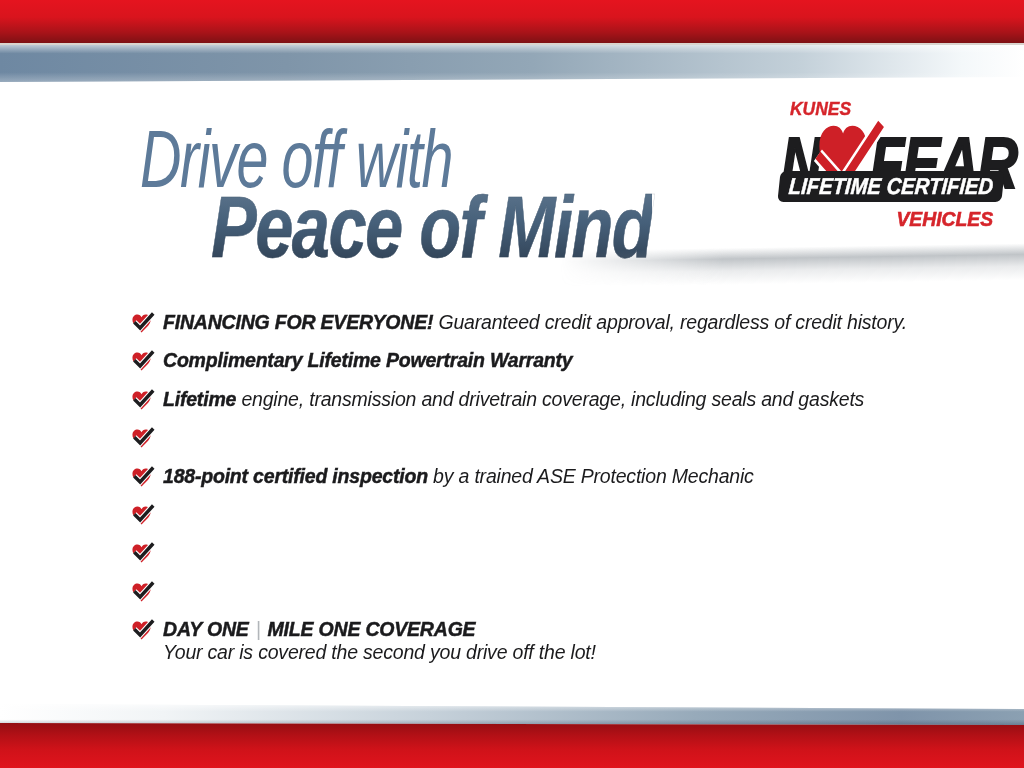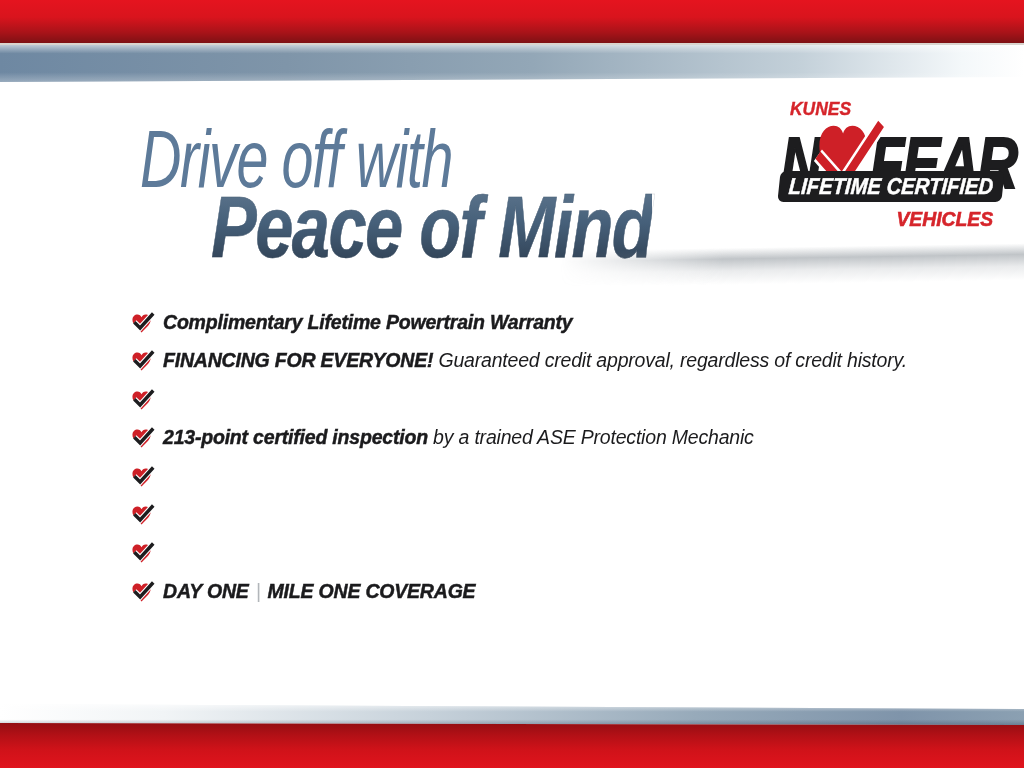--- a/index.html
+++ b/index.html
@@ -140,54 +140,64 @@
   <div class="bullets">
 
     <div class="bullet">
       <span class="bicon">
         <svg width="25" height="23" viewBox="0 0 26 24">
           <path d="M12 21.5 C8.8 17.8 2.5 13.8 2.5 8.2 C2.5 4.5 5 2.5 7.7 2.5 C9.8 2.5 11.3 3.7 12 5.4 C12.7 3.7 14.2 2.5 16.3 2.5 C19 2.5 21.5 4.5 21.5 8.2 C21.5 13.8 15.2 17.8 12 21.5 Z" fill="#ce2027"></path>
           <polyline points="4.5,10.8 10.5,16.6 24.2,1.6" fill="none" stroke="#ffffff" stroke-width="6"></polyline>
           <polyline points="4.5,10.8 10.5,16.6 24.2,1.6" fill="none" stroke="#1d1d1f" stroke-width="3.6"></polyline>
         </svg>
       </span>
+      <p class="btext"><b>FINANCING FOR EVERYONE!</b><span> Guaranteed credit approval, regardless of credit history.</span></p>
+    </div>
+
+    <div class="bullet">
+      <span class="bicon">
+        <svg width="25" height="23" viewBox="0 0 26 24">
+          <path d="M12 21.5 C8.8 17.8 2.5 13.8 2.5 8.2 C2.5 4.5 5 2.5 7.7 2.5 C9.8 2.5 11.3 3.7 12 5.4 C12.7 3.7 14.2 2.5 16.3 2.5 C19 2.5 21.5 4.5 21.5 8.2 C21.5 13.8 15.2 17.8 12 21.5 Z" fill="#ce2027"></path>
+          <polyline points="4.5,10.8 10.5,16.6 24.2,1.6" fill="none" stroke="#ffffff" stroke-width="6"></polyline>
+          <polyline points="4.5,10.8 10.5,16.6 24.2,1.6" fill="none" stroke="#1d1d1f" stroke-width="3.6"></polyline>
+        </svg>
+      </span>
       <p class="btext"><b>Complimentary Lifetime Powertrain Warranty</b><span></span></p>
     </div>
 
     <div class="bullet">
       <span class="bicon">
         <svg width="25" height="23" viewBox="0 0 26 24">
           <path d="M12 21.5 C8.8 17.8 2.5 13.8 2.5 8.2 C2.5 4.5 5 2.5 7.7 2.5 C9.8 2.5 11.3 3.7 12 5.4 C12.7 3.7 14.2 2.5 16.3 2.5 C19 2.5 21.5 4.5 21.5 8.2 C21.5 13.8 15.2 17.8 12 21.5 Z" fill="#ce2027"></path>
           <polyline points="4.5,10.8 10.5,16.6 24.2,1.6" fill="none" stroke="#ffffff" stroke-width="6"></polyline>
           <polyline points="4.5,10.8 10.5,16.6 24.2,1.6" fill="none" stroke="#1d1d1f" stroke-width="3.6"></polyline>
         </svg>
       </span>
-      <p class="btext"><b>FINANCING FOR EVERYONE!</b><span> Guaranteed credit approval, regardless of credit history.</span></p>
-    </div>
-
-
-    <div class="bullet">
-      <span class="bicon">
-        <svg width="25" height="23" viewBox="0 0 26 24">
-          <path d="M12 21.5 C8.8 17.8 2.5 13.8 2.5 8.2 C2.5 4.5 5 2.5 7.7 2.5 C9.8 2.5 11.3 3.7 12 5.4 C12.7 3.7 14.2 2.5 16.3 2.5 C19 2.5 21.5 4.5 21.5 8.2 C21.5 13.8 15.2 17.8 12 21.5 Z" fill="#ce2027"></path>
-          <polyline points="4.5,10.8 10.5,16.6 24.2,1.6" fill="none" stroke="#ffffff" stroke-width="6"></polyline>
-          <polyline points="4.5,10.8 10.5,16.6 24.2,1.6" fill="none" stroke="#1d1d1f" stroke-width="3.6"></polyline>
-        </svg>
-      </span>
-    </div>
-
-    <div class="bullet">
-      <span class="bicon">
-        <svg width="25" height="23" viewBox="0 0 26 24">
-          <path d="M12 21.5 C8.8 17.8 2.5 13.8 2.5 8.2 C2.5 4.5 5 2.5 7.7 2.5 C9.8 2.5 11.3 3.7 12 5.4 C12.7 3.7 14.2 2.5 16.3 2.5 C19 2.5 21.5 4.5 21.5 8.2 C21.5 13.8 15.2 17.8 12 21.5 Z" fill="#ce2027"></path>
-          <polyline points="4.5,10.8 10.5,16.6 24.2,1.6" fill="none" stroke="#ffffff" stroke-width="6"></polyline>
-          <polyline points="4.5,10.8 10.5,16.6 24.2,1.6" fill="none" stroke="#1d1d1f" stroke-width="3.6"></polyline>
-        </svg>
-      </span>
-      <p class="btext"><b>213-point certified inspection</b><span> by a trained ASE Protection Mechanic</span></p>
+      <p class="btext"><b>Lifetime</b><span> engine, transmission and drivetrain coverage, including seals and gaskets</span></p>
+    </div>
+
+    <div class="bullet">
+      <span class="bicon">
+        <svg width="25" height="23" viewBox="0 0 26 24">
+          <path d="M12 21.5 C8.8 17.8 2.5 13.8 2.5 8.2 C2.5 4.5 5 2.5 7.7 2.5 C9.8 2.5 11.3 3.7 12 5.4 C12.7 3.7 14.2 2.5 16.3 2.5 C19 2.5 21.5 4.5 21.5 8.2 C21.5 13.8 15.2 17.8 12 21.5 Z" fill="#ce2027"></path>
+          <polyline points="4.5,10.8 10.5,16.6 24.2,1.6" fill="none" stroke="#ffffff" stroke-width="6"></polyline>
+          <polyline points="4.5,10.8 10.5,16.6 24.2,1.6" fill="none" stroke="#1d1d1f" stroke-width="3.6"></polyline>
+        </svg>
+      </span>
+    </div>
+
+    <div class="bullet">
+      <span class="bicon">
+        <svg width="25" height="23" viewBox="0 0 26 24">
+          <path d="M12 21.5 C8.8 17.8 2.5 13.8 2.5 8.2 C2.5 4.5 5 2.5 7.7 2.5 C9.8 2.5 11.3 3.7 12 5.4 C12.7 3.7 14.2 2.5 16.3 2.5 C19 2.5 21.5 4.5 21.5 8.2 C21.5 13.8 15.2 17.8 12 21.5 Z" fill="#ce2027"></path>
+          <polyline points="4.5,10.8 10.5,16.6 24.2,1.6" fill="none" stroke="#ffffff" stroke-width="6"></polyline>
+          <polyline points="4.5,10.8 10.5,16.6 24.2,1.6" fill="none" stroke="#1d1d1f" stroke-width="3.6"></polyline>
+        </svg>
+      </span>
+      <p class="btext"><b>188-point certified inspection</b><span> by a trained ASE Protection Mechanic</span></p>
     </div>
 
     <div class="bullet">
       <span class="bicon">
         <svg width="25" height="23" viewBox="0 0 26 24">
           <path d="M12 21.5 C8.8 17.8 2.5 13.8 2.5 8.2 C2.5 4.5 5 2.5 7.7 2.5 C9.8 2.5 11.3 3.7 12 5.4 C12.7 3.7 14.2 2.5 16.3 2.5 C19 2.5 21.5 4.5 21.5 8.2 C21.5 13.8 15.2 17.8 12 21.5 Z" fill="#ce2027"></path>
           <polyline points="4.5,10.8 10.5,16.6 24.2,1.6" fill="none" stroke="#ffffff" stroke-width="6"></polyline>
           <polyline points="4.5,10.8 10.5,16.6 24.2,1.6" fill="none" stroke="#1d1d1f" stroke-width="3.6"></polyline>
         </svg>
       </span>
@@ -216,20 +226,21 @@
     <div class="bullet">
       <span class="bicon">
         <svg width="25" height="23" viewBox="0 0 26 24">
           <path d="M12 21.5 C8.8 17.8 2.5 13.8 2.5 8.2 C2.5 4.5 5 2.5 7.7 2.5 C9.8 2.5 11.3 3.7 12 5.4 C12.7 3.7 14.2 2.5 16.3 2.5 C19 2.5 21.5 4.5 21.5 8.2 C21.5 13.8 15.2 17.8 12 21.5 Z" fill="#ce2027"></path>
           <polyline points="4.5,10.8 10.5,16.6 24.2,1.6" fill="none" stroke="#ffffff" stroke-width="6"></polyline>
           <polyline points="4.5,10.8 10.5,16.6 24.2,1.6" fill="none" stroke="#1d1d1f" stroke-width="3.6"></polyline>
         </svg>
       </span>
       <div>
         <p class="btext"><b>DAY ONE</b><span class="sep">|</span><b>MILE ONE COVERAGE</b></p>
+        <p class="subtext" style="margin-left:0;">Your car is covered the second you drive off the lot!</p>
       </div>
     </div>
 
   </div>
 
   <div class="bar-bottom-gray"></div>
   <div class="bar-bottom-red"></div>
 
 </div>
 

